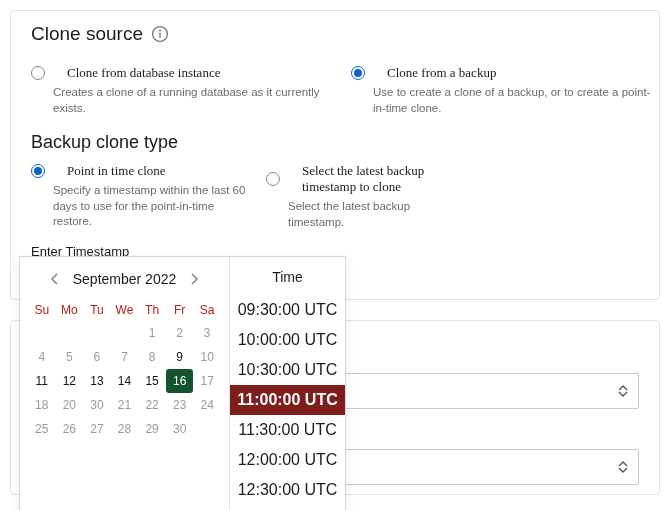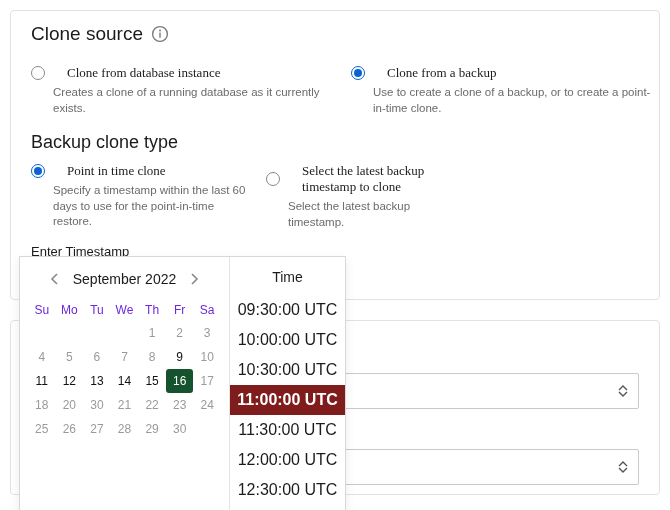--- a/index.html
+++ b/index.html
@@ -93,21 +93,21 @@
     border:1px solid #d8d8d8;
     box-shadow: 0 4px 10px rgba(0,0,0,0.08);
     z-index:10;
   }
   .cal-pane { width:210px; border-right:1px solid #e3e3e3; padding:10px 8px 14px 8px;}
   .time-pane { width:115px; padding:8px 0 10px 0;}
   .cal-head { display:flex; align-items:center; justify-content:center; gap:10px; margin:4px 0 12px 0;}
   .cal-head .month { font-size:14px; }
   .chev { width:16px;height:16px; color:#888; display:inline-flex; cursor:pointer;}
   .dow, .wk { display:grid; grid-template-columns: repeat(7, 1fr); }
-  .dow span { text-align:center; font-size:12px; color:#6d28d9; padding:4px 0;}
+  .dow span { text-align:center; font-size:12px; color:#b91c1c; padding:4px 0;}
   .wk span {
     text-align:center; font-size:12px; color:#9a9a9a; padding:5px 0;
   }
   .wk span.in { color:#111; }
   .wk span.today {
     background:#14532d; color:#fff; border-radius:3px;
   }
   .time-head { text-align:center; font-size:14px; padding:4px 0 10px 0;}
   .time-item { text-align:center; font-size:16px; padding:6px 0; cursor:pointer;}
   .time-item.sel { background:#7f1d1d; color:#fff; font-weight:600;}

